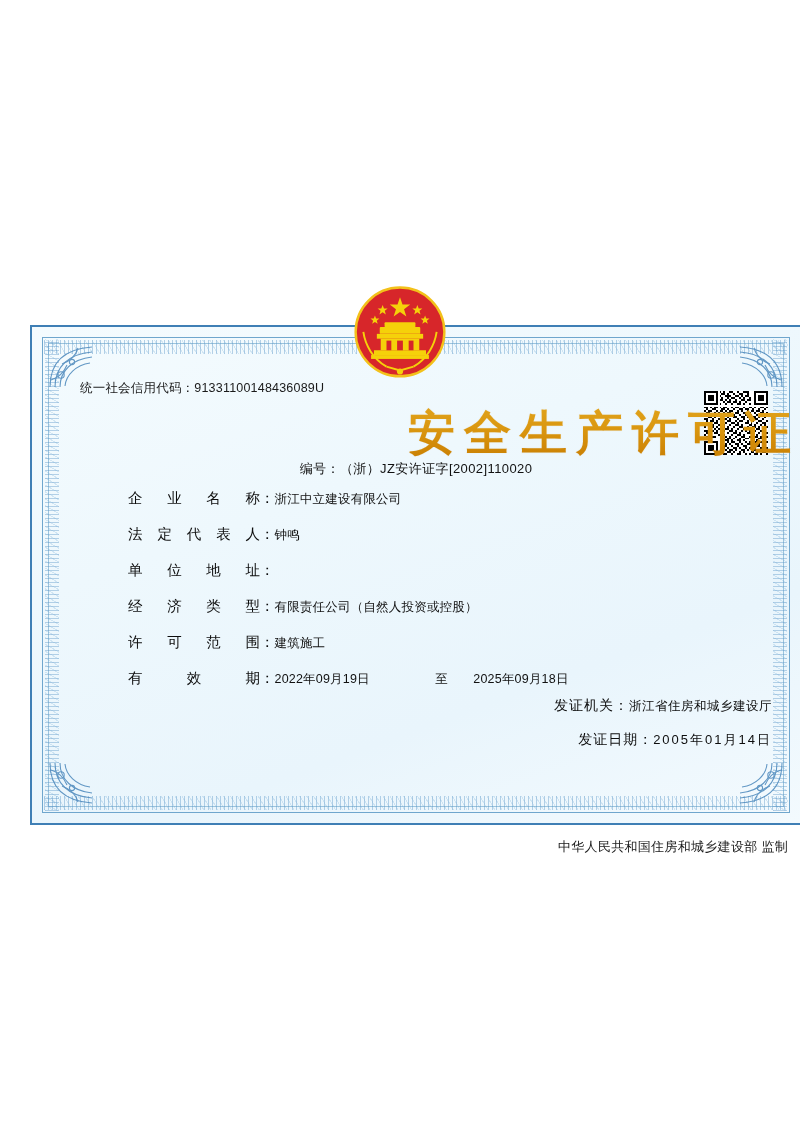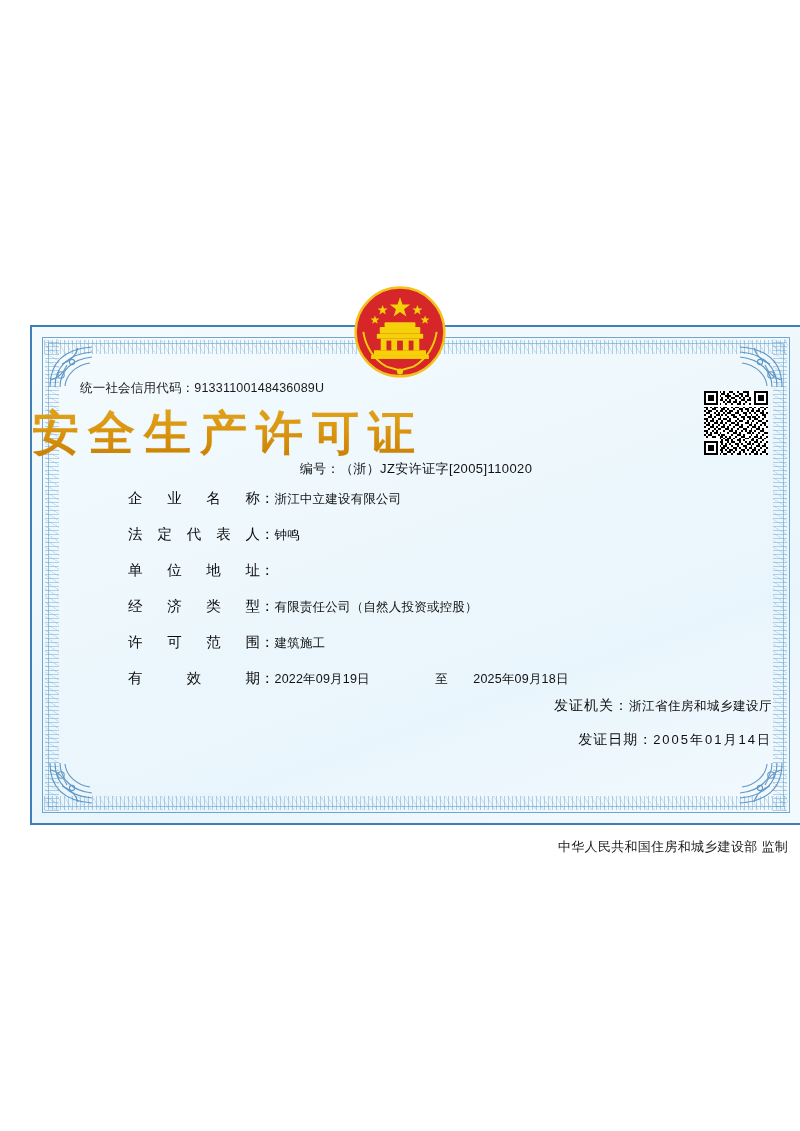--- a/index.html
+++ b/index.html
@@ -118,21 +118,21 @@
     color: #1a1a1a;
     letter-spacing: .2px;
     white-space: nowrap;
   }
 
   .main-title {
     position: absolute;
     left: 0;
     right: 0;
     top: 75px;
-    text-align: left;
+    text-align: right;
     font-family: "DejaVu Sans", sans-serif;
     font-size: 47px;
     font-weight: bold;
     letter-spacing: 9px;
     background: linear-gradient(180deg, #f0b429 0%, #e8a317 40%, #d98c0a 75%, #c97f05 100%);
     -webkit-background-clip: text;
     background-clip: text;
     color: transparent;
     text-shadow: 0 0 1px rgba(180,120,0,0.25);
   }
@@ -588,21 +588,21 @@
         <rect x="21" y="32" width="1" height="1"></rect>
         <rect x="23" y="32" width="1" height="1"></rect>
       <rect x="26" y="32" width="2" height="1"></rect>
         <rect x="29" y="32" width="1" height="1"></rect>
         <rect x="32" y="32" width="1" height="1"></rect>
     </g>
   </svg>
 
   <div class="main-title">安全生产许可证</div>
 
-  <div class="cert-number">编号：（浙）JZ安许证字[2005]110020</div>
+  <div class="cert-number">编号：（浙）JZ安许证字[2002]110020</div>
 
   <div class="fields">
 
     <div class="field-row">
       <div class="field-label">
         <span>企</span>
         <span>业</span>
         <span>名</span>
         <span>称</span>
       </div>

